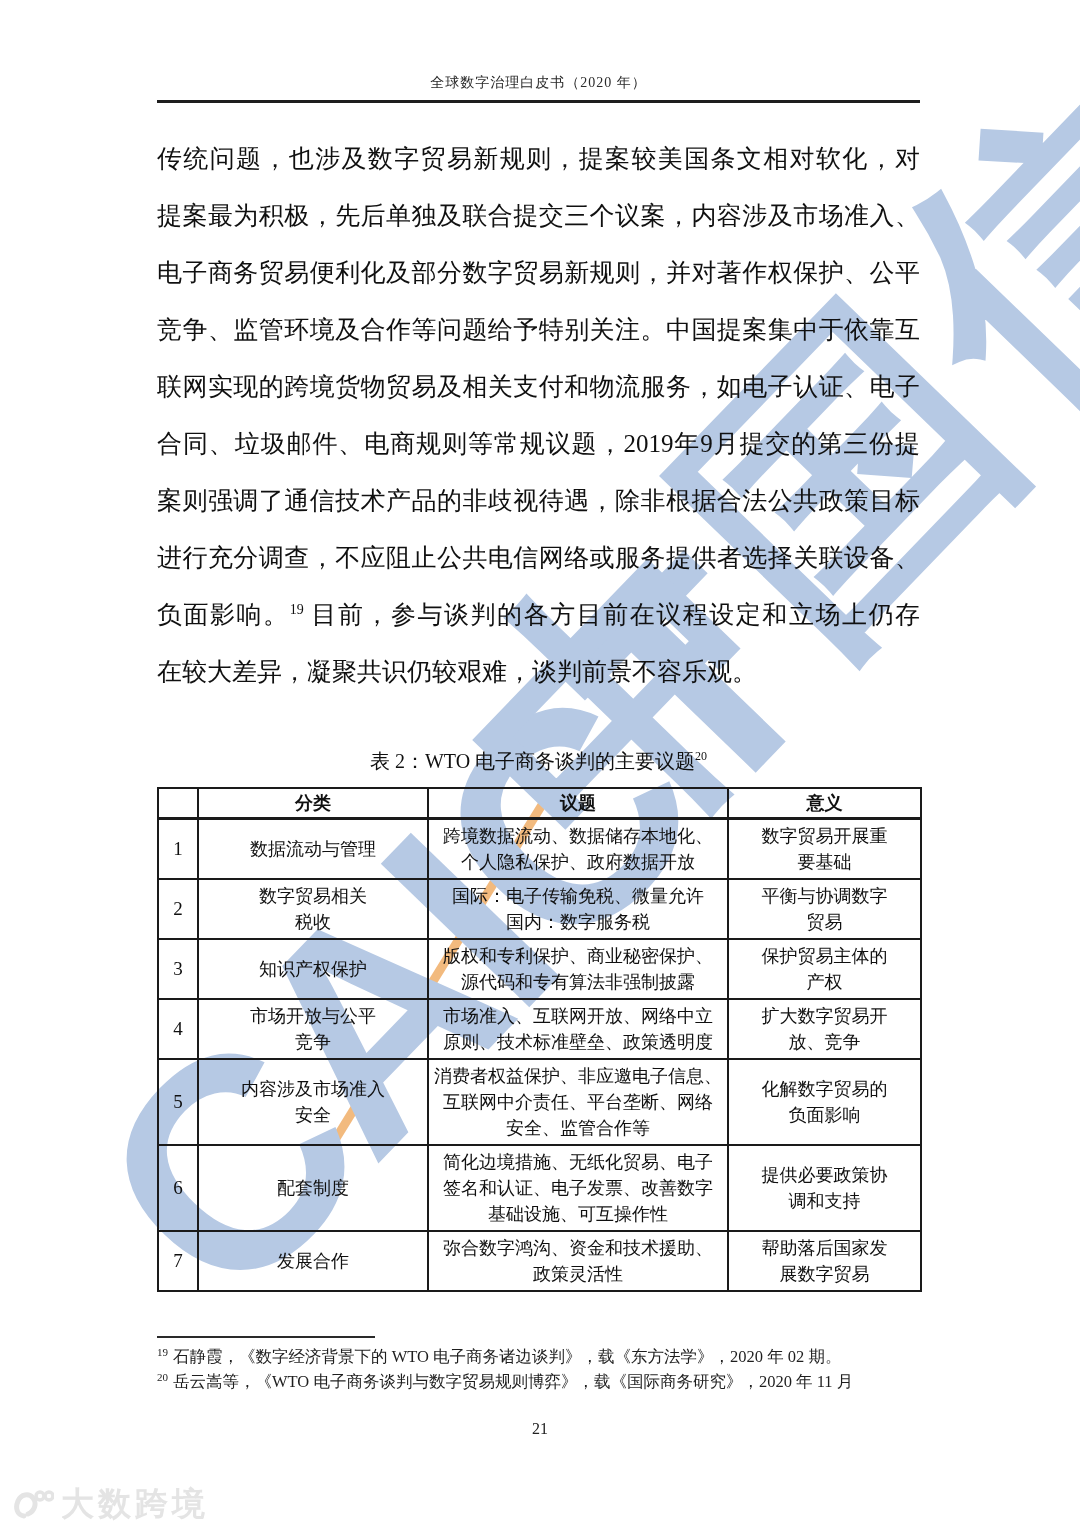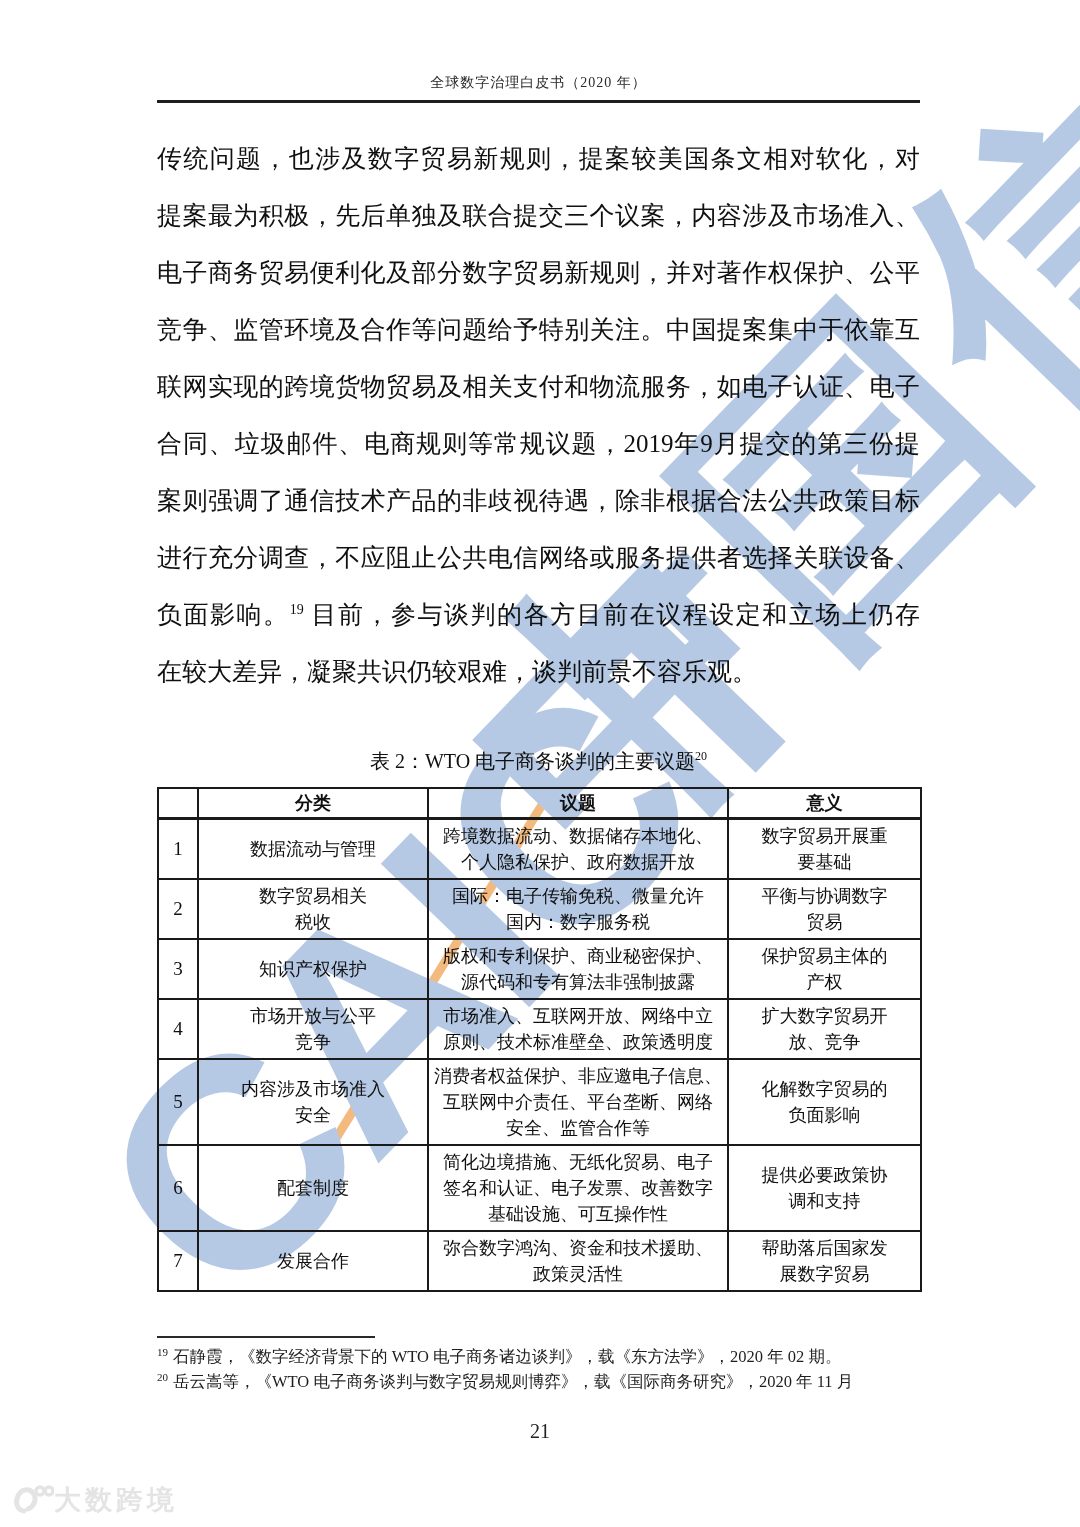--- a/index.html
+++ b/index.html
@@ -48,26 +48,26 @@
   table.issues th { font-weight:bold; border-bottom:3px solid #1a1a1a; padding:1px 8px; }
   td.cell-num { font-size:19px; }
 
   .fn-rule {
     position:absolute; top:1336px; left:157px; width:218px;
     border-top:2px solid #2a2a2a; height:0;
   }
   .footnotes { position:absolute; top:1344px; left:157px; width:790px; font-size:16.5px; line-height:25px; color:#1e1e1e; }
   .footnote sup { font-size:11px; line-height:0; vertical-align:super; margin-right:5px; }
 
-  .page-number { position:absolute; top:1420px; left:0; width:1080px; text-align:center; font-size:20px; color:#222; }
+  .page-number { position:absolute; top:1420px; left:0; width:1080px; text-align:center; font-size:16px; color:#222; }
 
   .bottom-logo {
-    position:absolute; left:14px; top:1482px; display:flex; align-items:center; 
+    position:absolute; left:14px; top:1482px; display:flex; align-items:center; gap:7px;
     z-index:2; font-family:"Liberation Sans","DejaVu Sans",sans-serif;
-    font-weight:bold; font-size:27px; letter-spacing:4px; color:#e4e4e4;
+    font-weight:bold; font-size:33px; letter-spacing:4px; color:#e4e4e4;
   }
 </style>
 </head>
 <body>
 
 <div class="page">
 
   <svg class="wm-svg" width="1080" height="1527" viewBox="0 0 1080 1527">
     <line x1="335" y1="1140" x2="545" y2="800" stroke-width="9" stroke-linecap="round" opacity="0.8" stroke="#f0a95f"></line>
     <text x="231" y="1316" transform="rotate(-46 231 1316)" font-family="Liberation Sans, DejaVu Sans, sans-serif" font-size="300" font-weight="bold" letter-spacing="-12" fill="#b6c9e4">CAICT</text>

